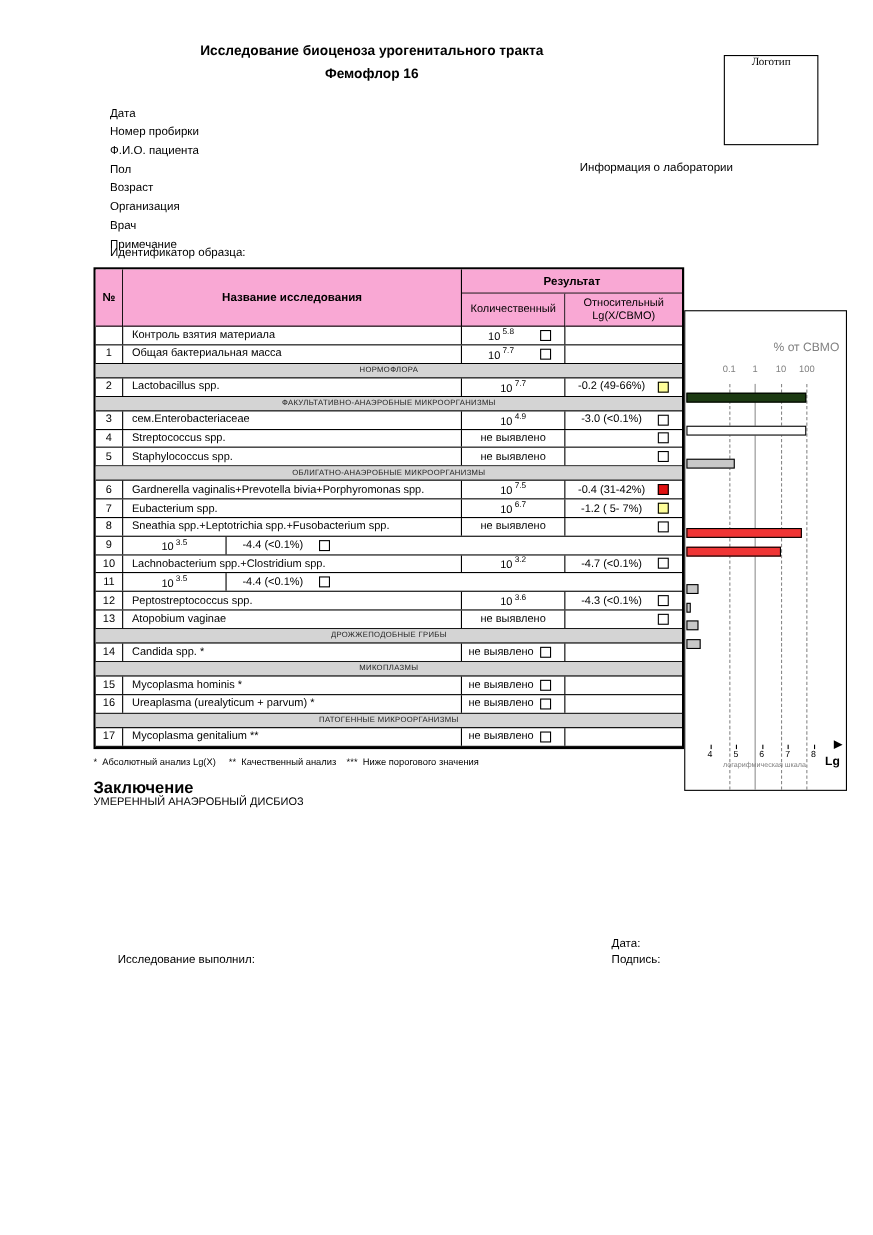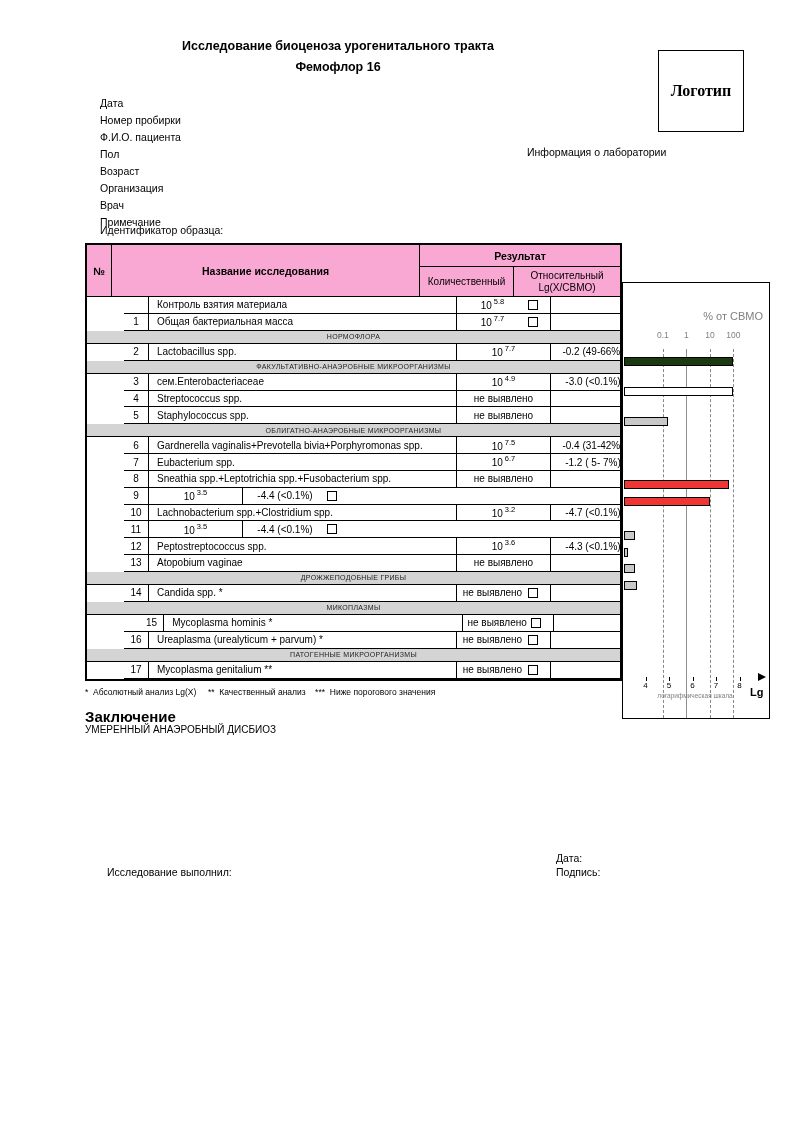--- a/index.html
+++ b/index.html
@@ -2,34 +2,34 @@
 <html><head>
 <meta charset="utf-8">
 <style>
   html,body{margin:0;padding:0;background:#fff;}
   #page{position:relative;width:794px;height:986px;background:#ffffff;
         font-family:"Liberation Sans", sans-serif;color:#000;overflow:hidden;}
   .abs{position:absolute;}
   
   #title-block{left:0;top:36px;width:676px;text-align:center;font-weight:bold;font-size:12.5px;line-height:21px;}
   #logo-box{left:658px;top:50px;width:84px;height:80px;border:1.5px solid #000;
-            display:flex;align-items:center;justify-content:center;
-            font-family:"Liberation Serif", serif;font-weight:bold;font-size:16px;}
+            display:flex;align-items:flex-start;justify-content:center;
+            font-family:"Liberation Serif", serif;font-weight:normal;font-size:10px;}
   #patient-fields{left:100px;top:95px;font-size:10.5px;line-height:17px;}
   #lab-info{left:527px;top:146px;font-size:10.5px;}
   #sample-id{left:100px;top:224px;font-size:10.5px;}
   
   #report-table{left:85px;top:243px;width:533px;border:2px solid #000;background:#fff;}
   .hcell{position:absolute;background:#f9a8d4;box-sizing:border-box;
          display:flex;align-items:center;justify-content:center;text-align:center;}
   .hcell.bold{font-weight:bold;font-size:10.5px;}
   .hcell.reg{font-size:10px;line-height:12px;}
   .brd-r{border-right:1px solid #000;}
   .brd-b{border-bottom:1px solid #000;}
-  .trow{position:absolute;left:0;width:533px;box-sizing:border-box;border-bottom:1px solid #000;display:flex;margin-left:37px;}
+  .trow{position:absolute;left:0;width:533px;box-sizing:border-box;border-bottom:1px solid #000;display:flex;}
   .srow{position:absolute;left:0;width:533px;box-sizing:border-box;border-bottom:1px solid #000;
         background:#d4d4d4;display:flex;align-items:center;justify-content:center;
         font-size:7px;letter-spacing:.3px;color:#222;}
   .cell{box-sizing:border-box;display:flex;align-items:center;font-size:10px;white-space:nowrap;}
   .c-num{width:25px;justify-content:center;border-right:1px solid #000;}
   .c-name{width:308px;padding-left:8px;border-right:1px solid #000;overflow:hidden;}
   .c-quant{width:94px;border-right:1px solid #000;}
   .c-rel{width:106px;}
   .cinner{flex:1;display:flex;align-items:center;justify-content:center;}
   .ckslot{width:22px;display:flex;align-items:center;justify-content:flex-start;}
@@ -304,21 +304,21 @@
           <div class="cinner">не выявлено</div>
           <div class="ckslot">
             <div class="checkbox" style="background: rgb(255, 255, 255);"></div>
           </div>
         </div>
         <div class="cell c-rel">
           <div class="cinner"></div>
         </div>
       </div>
       <div class="srow" style="top: 356.8px; height: 13.2px;">МИКОПЛАЗМЫ</div>
-      <div class="trow" style="top: 370px; height: 16.8px; padding-left: 16px;">
+      <div class="trow" style="top: 370px; height: 16.8px;">
         <div class="cell c-num">15</div>
         <div class="cell c-name">Mycoplasma hominis *</div>
         <div class="cell c-quant">
           <div class="cinner">не выявлено</div>
           <div class="ckslot">
             <div class="checkbox" style="background: rgb(255, 255, 255);"></div>
           </div>
         </div>
         <div class="cell c-rel">
           <div class="cinner"></div>

